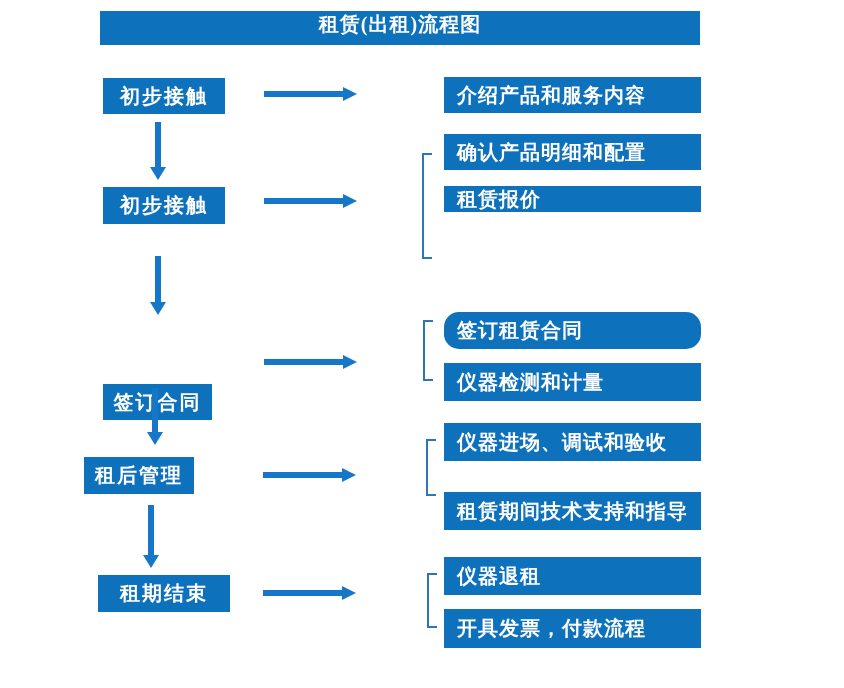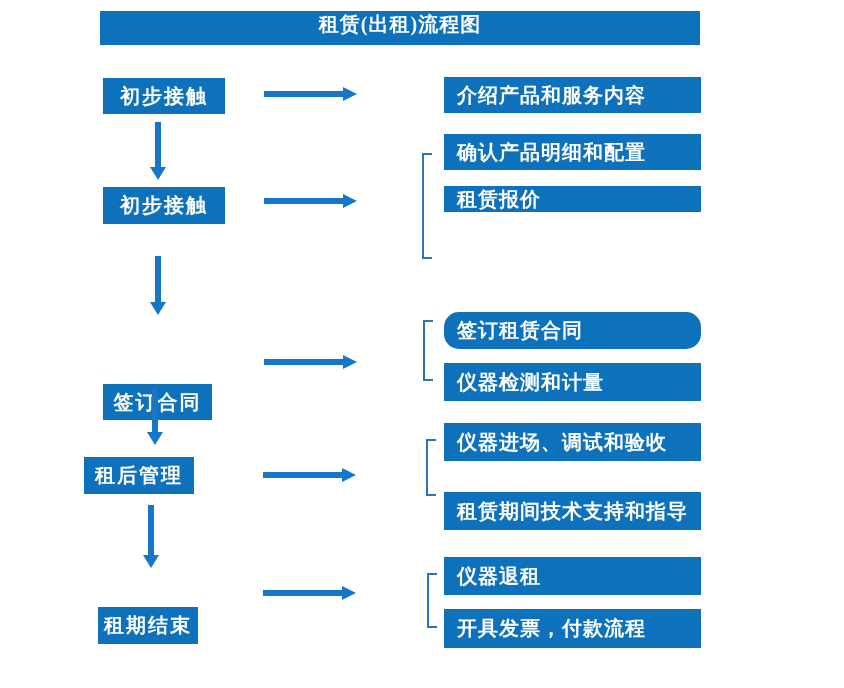--- a/index.html
+++ b/index.html
@@ -43,21 +43,21 @@
     position:absolute;width:10px;box-sizing:border-box;
     border-left:2px solid var(--bracket-blue);
     border-top:2px solid var(--bracket-blue);
     border-bottom:2px solid var(--bracket-blue);
   }
   
   #step1{left:103px;top:78px;width:122px;height:36px;}
   #step2{left:103px;top:187px;width:122px;height:37px;}
   #step3{left:103px;top:344px;width:109px;height:36px;margin-top:40px;}
   #step4{left:84px;top:457px;width:110px;height:37px;}
-  #step5{left:98px;top:575px;width:100px;height:37px;margin-top:32px;}
+  #step5{left:98px;top:575px;width:132px;height:37px;}
   
   #detA{top:77px;height:36px;}
   #detB{top:134px;height:36px;}
   #detC{top:186px;height:26px;}
   #detD{top:243px;height:36px;}
   #detE{top:312px;height:37px;border-radius:15px;}
   #detF{top:363px;height:38px;}
   #detG{top:423px;height:38px;}
   #detH{top:492px;height:38px;}
   #detI{top:557px;height:38px;}

